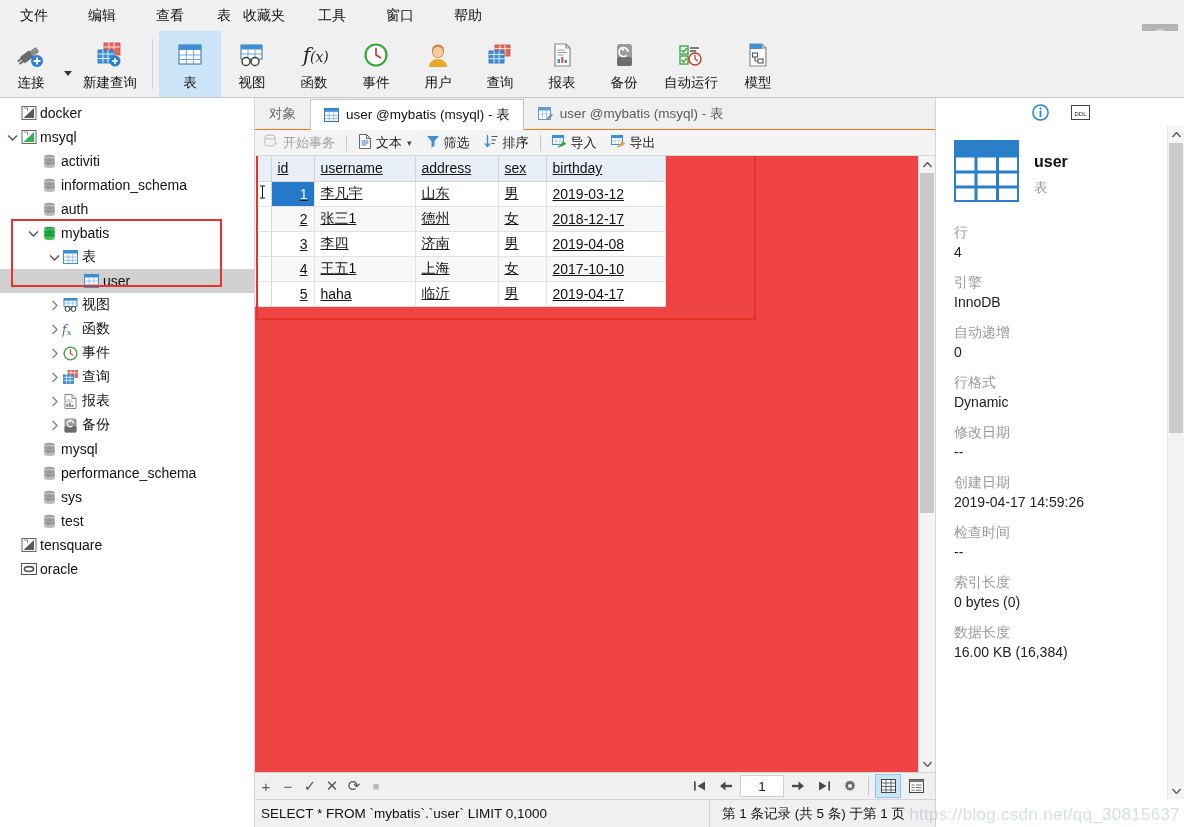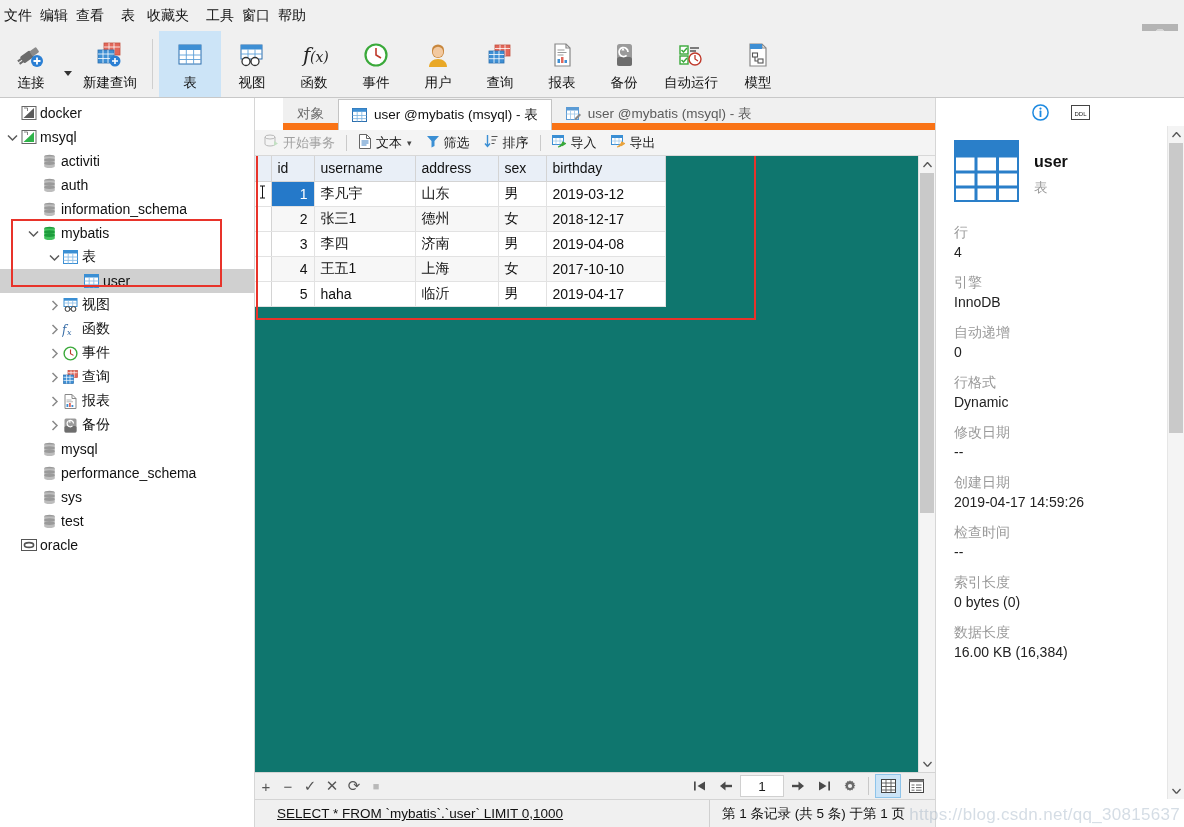--- a/index.html
+++ b/index.html
@@ -24,21 +24,21 @@
       #f0f0f0;
     border:1px solid #d8d8d8;
   }
   .title-text { font-size:14.5px; color:#111; }
   .win-btns { margin-left:auto; display:flex; height:38px; }
   .win-btn { width:46px; height:38px; display:flex; align-items:center; justify-content:center; color:#333; }
   .win-btn svg { display:block; }
 
   
   .menubar { height:31px; background:#f0f0f0; display:flex; align-items:center; flex:0 0 31px; }
-  .menu-item { padding:0 4px; height:31px; line-height:31px; font-size:14px; color:#111; }
+  .menu-item { padding:0 20px; height:31px; line-height:31px; font-size:14px; color:#111; }
   .menu-right { margin-left:auto; display:flex; align-items:center; height:31px; padding-right:6px;margin-top:47px; }
   .login-link { color:#17427a; text-decoration:underline; font-size:13.5px; margin-right:8px; }
   .avatar { width:36px; height:31px; background:#b4b4b4;
     background-image: radial-gradient(circle at 50% 36%, #d6d6d6 0 23%, transparent 24%),
                       radial-gradient(ellipse 46% 36% at 50% 100%, #d6d6d6 0 70%, transparent 71%);
   }
 
   
   .toolbar { height:67px; background:#f0f0f0; display:flex; align-items:stretch;
     border-bottom:1px solid #c8c8c8; flex:0 0 67px; }
@@ -61,35 +61,35 @@
   .trow { height:24px; display:flex; align-items:center; font-size:14px; color:#111; white-space:nowrap; }
   .trow.selected { background:#d0d0d0; }
   .chev { width:16px; display:flex; align-items:center; justify-content:center; color:#5a5a5a; flex:0 0 16px; }
   .tlabel { margin-left:3px; }
   .ticon { width:17px; height:17px; display:flex; align-items:center; justify-content:center; flex:0 0 17px; }
   .redbox { position:absolute; border:2px solid #e8332a; pointer-events:none; }
 
   
   .content { flex:1; display:flex; flex-direction:column; min-width:0; background:#fff; }
   .tabstrip { height:32px; background:#f0f0f0; display:flex; align-items:flex-start;
-    border-bottom:7px solid #f97316; flex:0 0 32px;margin-left:28px; }
+    border-bottom:1px solid #f97316; flex:0 0 32px; }
   .tab { height:31px; display:flex; align-items:center; padding:0 13px; font-size:13.5px;
     border:1px solid transparent; border-bottom:none; color:#5b5b5b; gap:6px; }
   .tab.active { background:#ffffff; color:#111; border-color:#c4c4c4; position:relative; top:1px; }
   .tab.obj { color:#6a6a6a; }
   .tab .tic { width:16px; height:15px; display:flex; align-items:center; }
 
   .gridtoolbar { height:26px; background:#f4f4f4; display:flex; align-items:center;
     border-bottom:1px solid #d8d8d8; flex:0 0 26px; padding-left:2px; }
   .gt-btn { display:flex; align-items:center; gap:4px; padding:0 7px; height:24px; font-size:13px; color:#1a1a1a; }
   .gt-btn.dim { color:#a0a0a0; }
   .gt-sep { width:1px; height:16px; background:#cacaca; margin:0 4px; }
   .gt-caret { color:#444; font-size:9px; margin-left:1px; }
 
-  .gridwrap { flex:1; display:flex; min-height:0; position:relative; background:#0f766e; }
+  .gridwrap { flex:1; display:flex; min-height:0; position:relative; background:#ef4444;text-decoration:underline; }
   .gridarea { flex:1; overflow:hidden; position:relative; }
   table.dg { border-collapse:collapse; font-size:14px; table-layout:fixed; }
   table.dg th { background:#e9eff7; border:1px solid #d4d4d4; border-top:none; border-left:none;
     font-weight:normal; text-align:left; padding:3px 6px; height:25px; color:#111; }
   table.dg td { border:1px solid #e2e2e2; border-top:none; border-left:none;
     padding:2px 6px; height:25px; color:#111; background:#fff; }
   table.dg tr.alt td { background:#f7f7f7; }
   table.dg td.idc { text-align:right; }
   table.dg td.sel { background:#2579c9; color:#fff; }
   .grid-redbox { position:absolute; border:2px solid #e8332a; pointer-events:none; }
@@ -108,21 +108,21 @@
   .pager { margin-left:auto; display:flex; align-items:center; padding-right:6px; gap:2px; }
   .pg-ic { width:24px; height:24px; display:flex; align-items:center; justify-content:center; color:#4a4a4a; }
   .pg-num { width:44px; height:22px; background:#fff; border:1px solid #d0d0d0;
     display:flex; align-items:center; justify-content:center; font-size:13.5px; }
   .pg-sep { width:1px; height:18px; background:#c8c8c8; margin:0 4px; }
   .pg-view { width:26px; height:24px; display:flex; align-items:center; justify-content:center; }
   .pg-view.active { background:#cce4f7; border:1px solid #8ec4ea; }
 
   .statusbar { height:28px; background:#f0f0f0; border-top:1px solid #d4d4d4;
     display:flex; align-items:center; font-size:13.5px; color:#111; flex:0 0 28px; }
-  .sql-text { padding-left:22px;text-decoration:underline; }
+  .sql-text { padding-left:6px; }
   .status-sep { width:1px; height:100%; background:#d0d0d0; }
   .status-right { display:flex; align-items:center; gap:4px; padding:0 4px; }
 
   
   .infopanel { width:249px; background:#fff; border-left:1px solid #d6d6d6;
     display:flex; flex-direction:column; flex:0 0 249px; position:relative; overflow:hidden; }
   .ip-head { height:28px; display:flex; align-items:center; justify-content:center; gap:20px; }
   .ip-ic { width:20px; height:20px; display:flex; align-items:center; justify-content:center; }
   .ip-body { flex:1; padding:14px 18px 0 18px; overflow:hidden; }
   .ip-title-row { display:flex; align-items:flex-start; gap:15px; margin-bottom:22px; }
@@ -371,34 +371,34 @@
             <span style="display:inline-block;width:25px"></span>
             <span class="chev"></span>
             <span class="ticon">
               <svg width="15" height="15" viewBox="0 0 15 15">
                 <ellipse cx="7.5" cy="2.6" rx="5.3" ry="1.9" fill="#9a9a9a"></ellipse>
                 <path d="M2.2 2.6v9.6c0 1 2.4 1.9 5.3 1.9s5.3-.9 5.3-1.9V2.6" fill="#bdbdbd"></path>
                 <ellipse cx="7.5" cy="6" rx="5.3" ry="1.7" fill="#9a9a9a"></ellipse>
                 <ellipse cx="7.5" cy="9.3" rx="5.3" ry="1.7" fill="#9a9a9a"></ellipse>
               </svg>
             </span>
-            <span class="tlabel">auth</span>
+            <span class="tlabel">information_schema</span>
           </div>
           <div class="trow">
             <span style="display:inline-block;width:25px"></span>
             <span class="chev"></span>
             <span class="ticon">
               <svg width="15" height="15" viewBox="0 0 15 15">
                 <ellipse cx="7.5" cy="2.6" rx="5.3" ry="1.9" fill="#9a9a9a"></ellipse>
                 <path d="M2.2 2.6v9.6c0 1 2.4 1.9 5.3 1.9s5.3-.9 5.3-1.9V2.6" fill="#bdbdbd"></path>
                 <ellipse cx="7.5" cy="6" rx="5.3" ry="1.7" fill="#9a9a9a"></ellipse>
                 <ellipse cx="7.5" cy="9.3" rx="5.3" ry="1.7" fill="#9a9a9a"></ellipse>
               </svg>
             </span>
-            <span class="tlabel">information_schema</span>
+            <span class="tlabel">auth</span>
           </div>
           <div class="trow">
             <span style="display:inline-block;width:25px"></span>
             <span class="chev">
               <svg width="11" height="9" viewBox="0 0 11 9">
                 <path d="M1 2.5L5.5 7 10 2.5" fill="none" stroke="#5a5a5a" stroke-width="1.5"></path>
               </svg>
             </span>
             <span class="ticon">
               <svg width="15" height="15" viewBox="0 0 15 15">
@@ -584,20 +584,32 @@
             <span class="chev"></span>
             <span class="ticon">
               <svg width="15" height="15" viewBox="0 0 15 15">
                 <ellipse cx="7.5" cy="2.6" rx="5.3" ry="1.9" fill="#9a9a9a"></ellipse>
                 <path d="M2.2 2.6v9.6c0 1 2.4 1.9 5.3 1.9s5.3-.9 5.3-1.9V2.6" fill="#bdbdbd"></path>
                 <ellipse cx="7.5" cy="6" rx="5.3" ry="1.7" fill="#9a9a9a"></ellipse>
                 <ellipse cx="7.5" cy="9.3" rx="5.3" ry="1.7" fill="#9a9a9a"></ellipse>
               </svg>
             </span>
             <span class="tlabel">test</span>
+          </div>
+          <div class="trow">
+            <span style="display:inline-block;width:4px"></span>
+            <span class="chev"></span>
+            <span class="ticon">
+              <svg width="16" height="16" viewBox="0 0 16 16">
+                <rect x="1" y="1.5" width="14" height="13" fill="#fff" stroke="#666"></rect>
+                <path d="M2.5 13L13 3l0 10z" fill="#5a5a5a"></path>
+                <path d="M3 3l3.5 0 0 3" fill="#fff" stroke="#666" stroke-width="0.8"></path>
+              </svg>
+            </span>
+            <span class="tlabel">tensquare</span>
           </div>
           <div class="trow">
             <span style="display:inline-block;width:4px"></span>
             <span class="chev"></span>
             <span class="ticon">
               <svg width="16" height="14" viewBox="0 0 16 14">
                 <rect x="0.5" y="1.5" width="15" height="11" fill="#fff" stroke="#555"></rect>
                 <ellipse cx="8" cy="7" rx="4.6" ry="2.4" fill="none" stroke="#555" stroke-width="1.6"></ellipse>
               </svg>
             </span>

